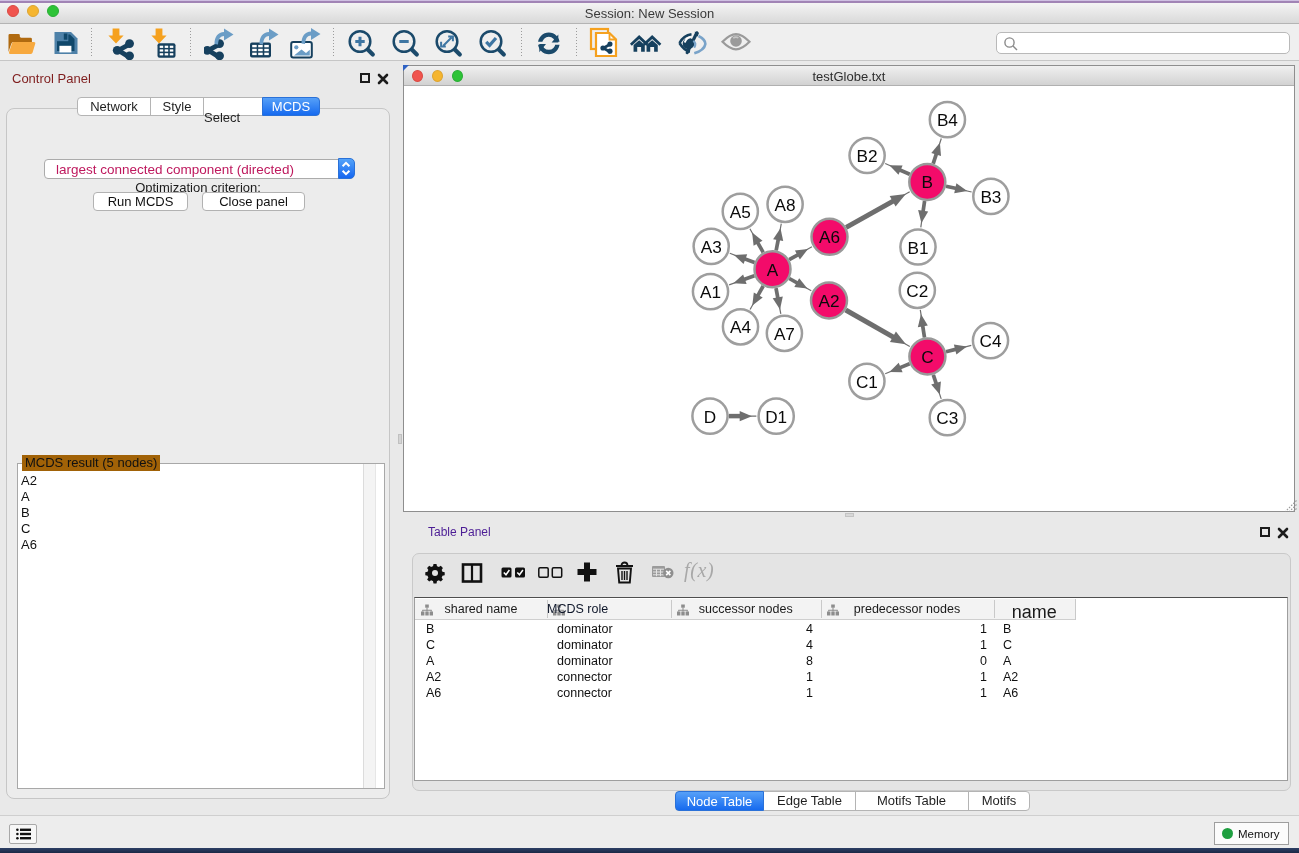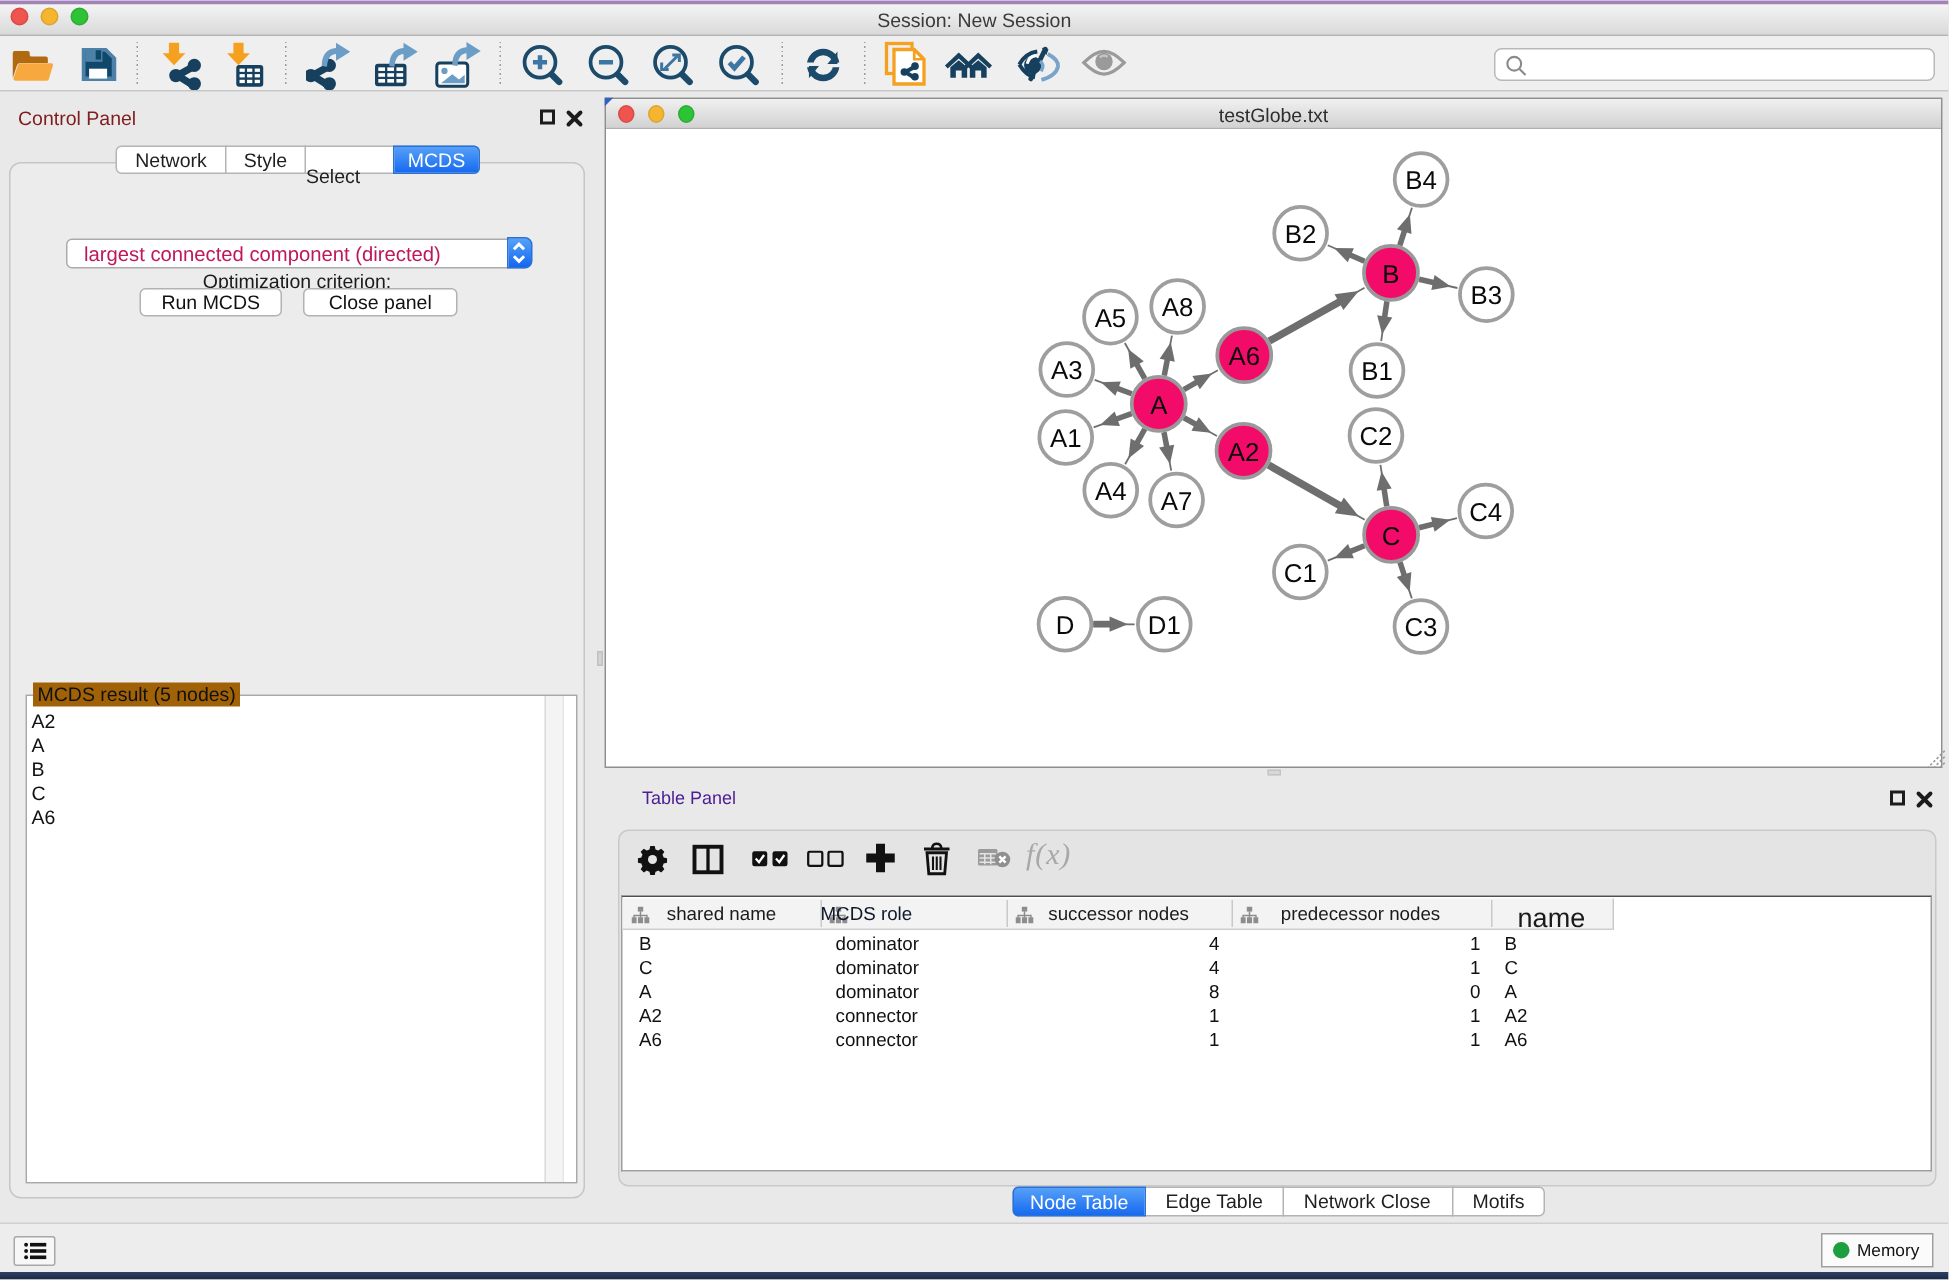--- a/index.html
+++ b/index.html
@@ -416,21 +416,21 @@
 <div class="abs" style="left:426px;top:686px;font-size:12.5px;color:#111;">A6</div>
 <div class="abs" style="left:557px;top:686px;font-size:12.5px;color:#111;">connector</div>
 <div class="abs" style="left:700px;top:686px;width:113px;text-align:right;font-size:12.5px;color:#111;">1</div>
 <div class="abs" style="left:860px;top:686px;width:127px;text-align:right;font-size:12.5px;color:#111;">1</div>
 <div class="abs" style="left:1003px;top:686px;font-size:12.5px;color:#111;">A6</div>
 
 <div class="abs" style="left:675px;top:791px;width:355px;height:20px;background:#fff;border:1px solid #b4b4b4;border-radius:4px;"></div>
 <div class="abs" style="left:675px;top:791px;width:89px;height:20px;background:linear-gradient(#56a0f8,#166aef);border:1px solid #2a71d8;border-radius:4px 0 0 4px;text-align:center;font-size:13px;color:#fff;line-height:20px;">Node Table</div>
 <div class="abs" style="left:764px;top:793px;width:91px;text-align:center;font-size:13px;color:#1f1f1f;">Edge Table</div>
 <div class="abs" style="left:855px;top:791px;width:1px;height:20px;background:#b4b4b4;"></div>
-<div class="abs" style="left:855px;top:793px;width:113px;text-align:center;font-size:13px;color:#1f1f1f;">Network Close</div>
+<div class="abs" style="left:855px;top:793px;width:113px;text-align:center;font-size:13px;color:#1f1f1f;">Motifs Table</div>
 <div class="abs" style="left:968px;top:791px;width:1px;height:20px;background:#b4b4b4;"></div>
 <div class="abs" style="left:968px;top:793px;width:62px;text-align:center;font-size:13px;color:#1f1f1f;">Motifs</div>
 
 <div class="abs" style="left:0;top:815px;width:1299px;height:33px;background:#ededed;border-top:1px solid #cfcfcf;"></div>
 <div class="abs" style="left:9px;top:824px;width:28px;height:20px;background:#f7f7f7;border:1px solid #a8a8a8;border-radius:2px;"></div>
 <svg class="abs" style="left:16px;top:828px" width="15" height="12" viewBox="0 0 15 12" fill="#111">
     <circle cx="1.4" cy="1.8" r="1.3"></circle>
     <rect x="4" y="0.6" width="11" height="2.4"></rect>
     <circle cx="1.4" cy="6" r="1.3"></circle>
     <rect x="4" y="4.8" width="11" height="2.4"></rect>

